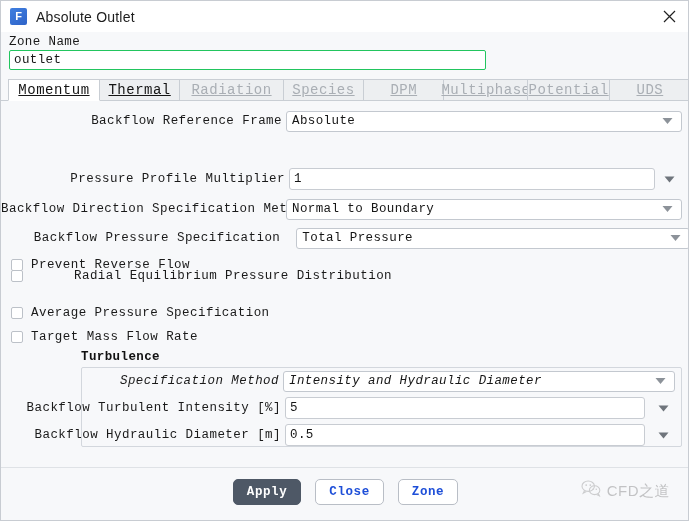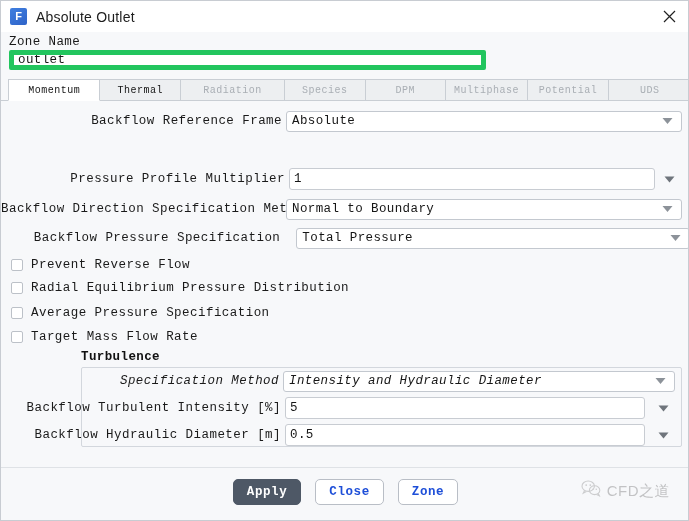--- a/index.html
+++ b/index.html
@@ -74,21 +74,21 @@
     color: #1a1a1a;
     letter-spacing: 0.4px;
   }
   .zone-input {
     position: absolute;
     left: 8px; top: 49px;
     width: 477px;
     height: 20px;
     box-sizing: border-box;
     background: #ffffff;
-    border: 5px solid #22c55e;
+    border: 1px solid #22c55e;
     border-radius: 2px;
     font-family: "Liberation Mono", "DejaVu Sans Mono", monospace;
     font-size: 12.5px;
     color: #161616;
     padding: 0 4px;
     line-height: 18px;
     letter-spacing: 0.4px;
   }
 
   
@@ -100,28 +100,29 @@
     border-bottom: 1px solid #c9ced4;
     box-sizing: border-box;
     display: flex;
   }
   .tab {
     height: 21px;
     box-sizing: border-box;
     display: flex;
     align-items: center;
     justify-content: center;
-    font-size: 10px;
+    font-size: 14px;
     letter-spacing: 0.5px;
     border: 1px solid #c9ced4;
     border-bottom: none;
     margin-right: -1px;
     background: #edeff1;
     color: #a9aeb4;
     position: relative;
+    text-decoration: underline;
   }
   .tab.enabled {
     color: #141414;
   }
   .tab.active {
     background: #ffffff;
     color: #141414;
     height: 22px;
     border-bottom: 1px solid #ffffff;
     z-index: 3;
@@ -362,21 +363,21 @@
             <path d="M0.5 0.5 L10.5 0.5 L5.5 6.5 Z" fill="#8c9299"></path>
           </svg>
       </span>
     </div>
   </div>
 
   <div class="checkrow" style="top:255px;">
     <span class="checkbox"></span>
     <span class="check-label">Prevent Reverse Flow</span>
   </div>
-  <div class="checkrow" style="top:278px;">
+  <div class="checkrow" style="top:266px;gap:43px;">
     <span class="checkbox"></span>
     <span class="check-label">Radial Equilibrium Pressure Distribution</span>
   </div>
   <div class="checkrow" style="top:303px;">
     <span class="checkbox"></span>
     <span class="check-label">Average Pressure Specification</span>
   </div>
   <div class="checkrow" style="top:327px;">
     <span class="checkbox"></span>
     <span class="check-label">Target Mass Flow Rate</span>

